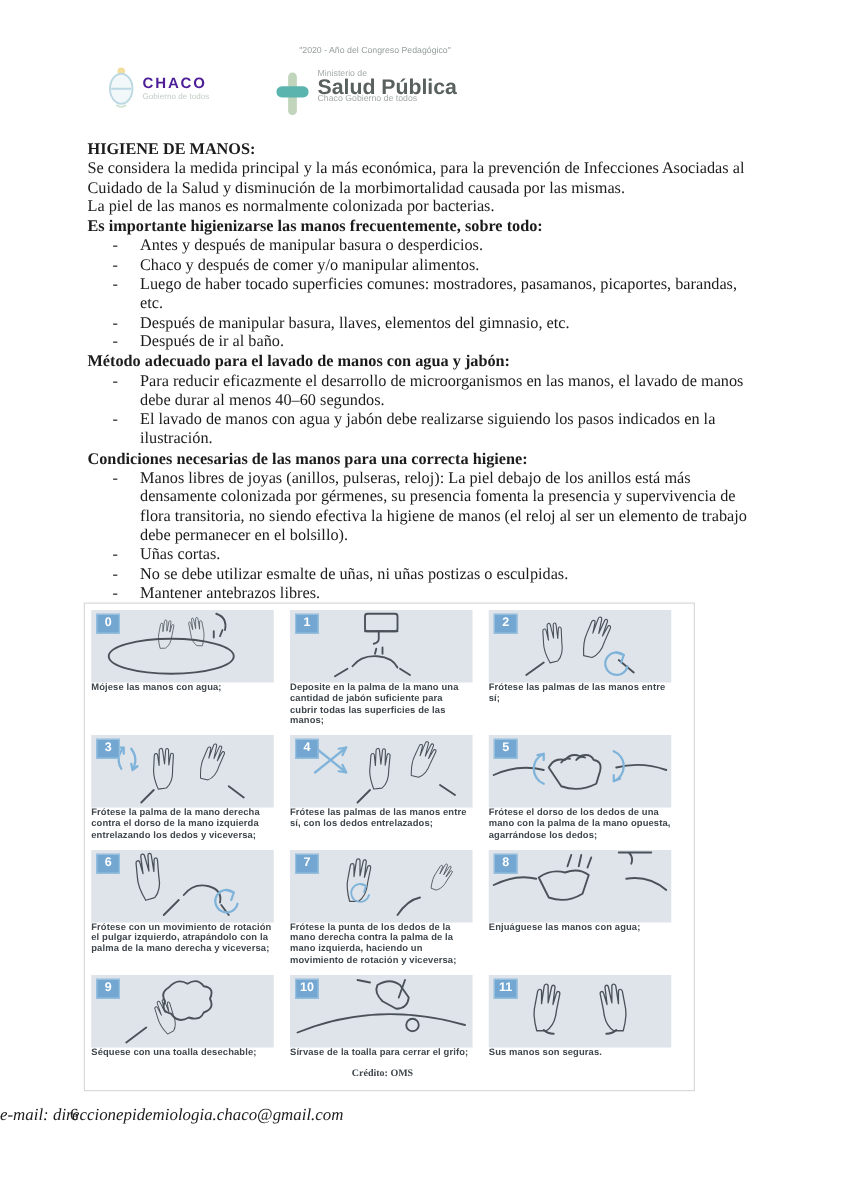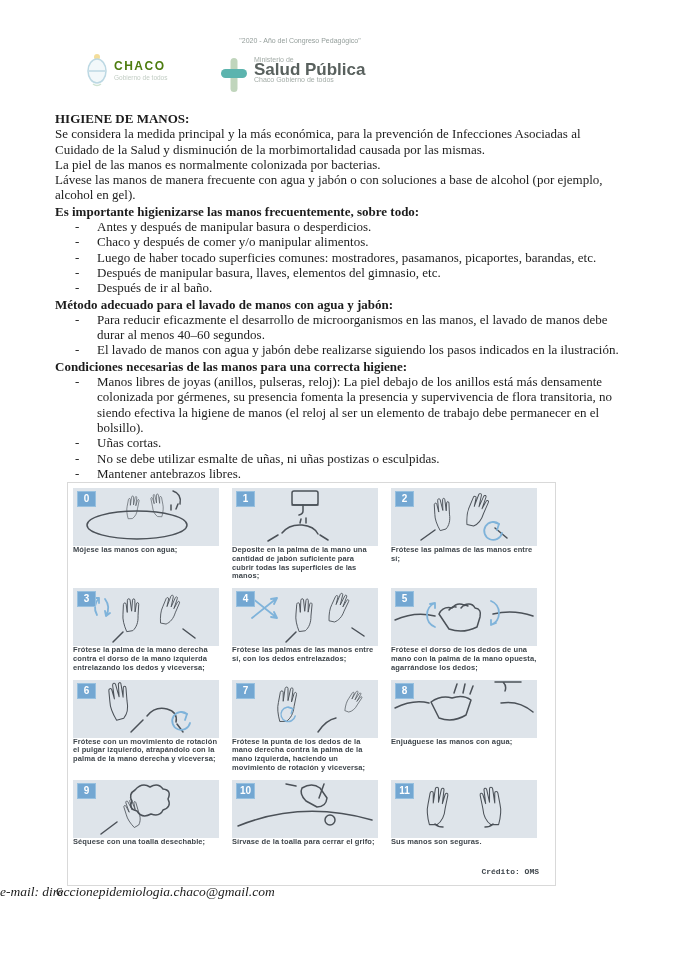--- a/index.html
+++ b/index.html
@@ -5,33 +5,33 @@
   html,body{margin:0;padding:0;background:#ffffff;}
   .page{position:relative;width:677px;height:960px;margin:0 auto;background:#fff;
         font-family:"Liberation Serif",serif;color:#1c1c1c;overflow:hidden;}
 
   
   .header{position:relative;height:106px;}
   .motto{position:absolute;top:37px;left:300px;transform:translateX(-50%);
          font-family:"Liberation Sans",sans-serif;font-size:7px;color:#949e9b;white-space:nowrap;}
   .logo{position:absolute;display:flex;align-items:center;font-family:"Liberation Sans",sans-serif;}
   .logo-chaco{left:86px;top:52px;gap:6px;}
-  .chaco-t1{font-size:12px;font-weight:bold;color:#4d7c0f;letter-spacing:1.5px;}
+  .chaco-t1{font-size:12px;font-weight:bold;color:#4c1d95;letter-spacing:1.5px;}
   .chaco-t2{font-size:6.5px;color:#c2cdc4;margin-top:1px;}
   .logo-salud{left:221px;top:56px;gap:7px;align-items:flex-start;}
   .salud-t1{font-size:7px;color:#a3aca7;}
   .salud-t2{font-size:17px;font-weight:bold;color:#59615e;line-height:13px;}
   .salud-t3{font-size:7px;color:#a3aca7;}
   .logo-epi{left:403px;top:44px;gap:8px;align-items:flex-start;}
   .epi-t1{font-size:8.5px;color:#7e858a;}
   .epi-t2{font-size:15.5px;color:#6b7277;line-height:17px;}
   .epi-t3{font-size:8.5px;color:#7e858a;}
 
   
-  .content{padding:0 55px;font-size:13px;line-height:15.3px;}
+  .content{padding:0 70px;font-size:13px;line-height:15.3px;}
   .doc-title{font-weight:bold;margin-top:5px;}
   .section{margin-top:1px;}
   .section-heading{font-weight:bold;}
   ul.bullets{margin:0;padding:0;list-style:none;}
   .bullets li{display:flex;}
   .bullets li::before{content:"-";flex:none;width:22px;margin-left:20px;}
 
   
   .illustration{position:absolute;left:67px;top:482px;width:489px;box-sizing:border-box;
                 border:1px solid #d9d9d9;background:#fff;padding:5px 16px 9px 5px;}
@@ -40,21 +40,21 @@
   .panel{position:relative;height:58px;background:#dee4ea;}
   .badge{position:absolute;top:3px;left:4px;z-index:2;min-width:11px;height:14px;padding:0 3px;
          background:#73a7d2;border:1px solid #97c0df;color:#fff;text-align:center;
          font-family:"Liberation Sans",sans-serif;font-weight:bold;font-size:10px;line-height:14px;}
   .art{position:absolute;left:0;top:0;width:100%;height:100%;}
   .art path,.art ellipse,.art rect,.art circle,.art use{fill:none;stroke:#4b5158;stroke-width:1.5;
         stroke-linecap:round;stroke-linejoin:round;}
   .art .blue{stroke:#7fb3da;stroke-width:1.8;}
   .caption{margin-top:0;font-family:"Liberation Sans",sans-serif;font-weight:bold;
            font-size:7.5px;line-height:8.8px;color:#3f464c;letter-spacing:0.1px;}
-  .credit{margin-top:20px;text-align:right;font-family:Liberation Mono, monospace;
+  .credit{margin-top:7px;text-align:center;font-family:Liberation Serif, serif;
           font-weight:bold;font-size:8px;color:#3f464c;}
 
   
   .footer{position:absolute;left:0;right:0;top:884px;font-size:13.5px;}
   .page-number{position:absolute;left:56px;top:0;}
   .footer-email{display:block;text-align:left;font-style:italic;}
 </style>
 </head>
 <body>
 
@@ -97,21 +97,20 @@
         <div class="salud-t3">Chaco Gobierno de todos</div>
       </div>
     </div>
 
   </div>
 
   <div class="content">
     <div class="doc-title">HIGIENE DE MANOS:</div>
     <div class="para">Se considera la medida principal y la más económica, para la prevención de Infecciones Asociadas al Cuidado de la Salud y disminución de la morbimortalidad causada por las mismas.</div>
     <div class="para">La piel de las manos es normalmente colonizada por bacterias.</div>
-    <div class="para">Lávese las manos de manera frecuente con agua y jabón o con soluciones a base de alcohol (por ejemplo, alcohol en gel).</div>
 
     <div class="section">
       <div class="section-heading">Es importante higienizarse las manos frecuentemente, sobre todo:</div>
       <ul class="bullets">
         <li>
             <span>Antes y después de manipular basura o desperdicios.</span>
           </li>
         <li>
             <span>Chaco y después de comer y/o manipular alimentos.</span>
           </li>

